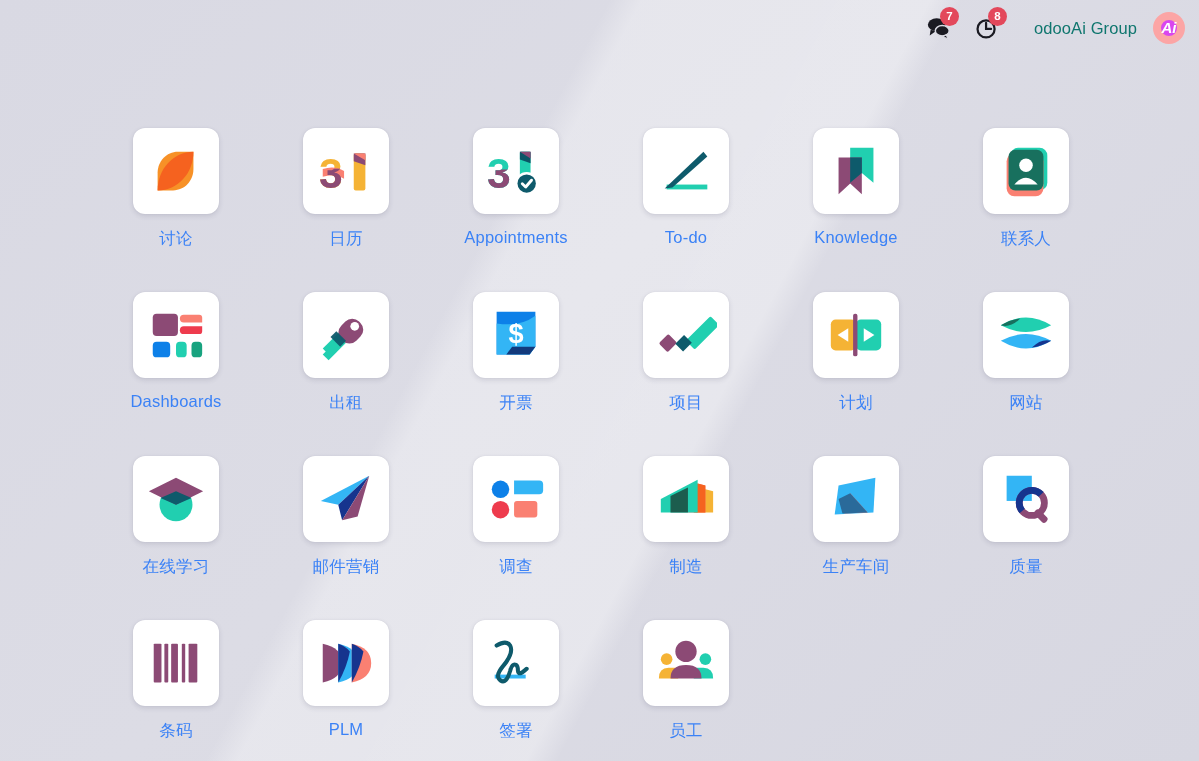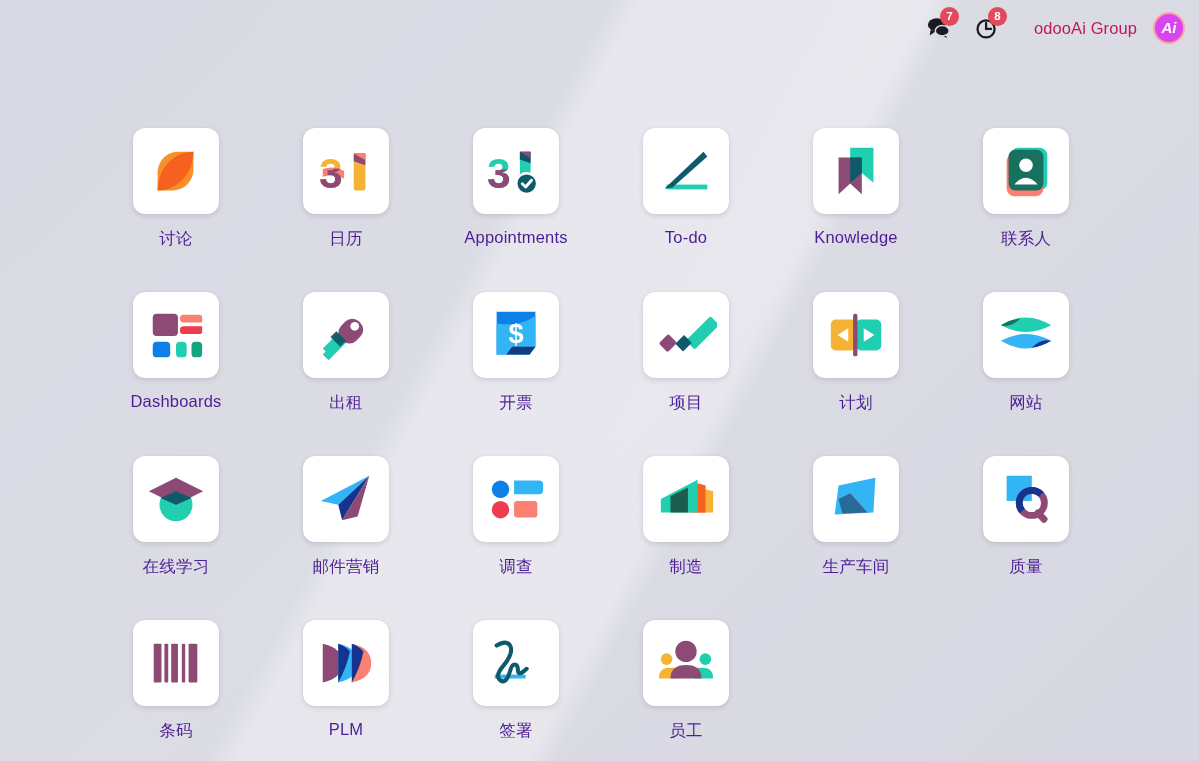--- a/index.html
+++ b/index.html
@@ -31,29 +31,29 @@
   .sysicon { width: 26px; height: 26px; display: block; }
   .badge {
     position: absolute; top: -8px; left: 14px;
     min-width: 19px; height: 19px; padding: 0 4px;
     border-radius: 10px; background: #e3485b;
     color: #fff; font-size: 11.5px; font-weight: bold;
     display: flex; align-items: center; justify-content: center;
     line-height: 1;
   }
   .company-name {
-    margin-left: 34px; font-size: 16.5px; color: #be185d;
+    margin-left: 34px; font-size: 16.5px; color: #0f766e;
     letter-spacing: .1px; white-space: nowrap;
   }
   .avatar {
     margin-left: 16px; width: 32px; height: 32px; border-radius: 50%;
     background: #d946ef; color: #fff;
     display: flex; align-items: center; justify-content: center;
     font-size: 15px; font-style: italic; font-weight: bold;
-    border: 2px solid #fca5a5;
+    border: 8px solid #fca5a5;
   }
   .avatar span { position: relative; top: -0.5px; }
 
   
   .grid {
     position: absolute; top: 128px; left: 91px;
     width: 1017px;
     display: grid;
     grid-template-columns: repeat(6, 170px);
     grid-auto-rows: 164px;
@@ -63,21 +63,21 @@
     display: flex; flex-direction: column; align-items: center;
     cursor: pointer; text-decoration: none;
   }
   .tile {
     width: 86px; height: 86px; border-radius: 12px; background: #fff;
     box-shadow: 0 2px 5px rgba(70,70,100,0.16), 0 0 1px rgba(70,70,100,0.15);
     display: flex; align-items: center; justify-content: center;
   }
   .tile svg { width: 62px; height: 62px; display: block; }
   .app-label {
-    margin-top: 14px; font-size: 16.5px; color: #4c1d95;
+    margin-top: 14px; font-size: 16.5px; color: #3b82f6;
     text-align: left; white-space: nowrap; letter-spacing: .2px;
   }
 </style>
 </head>
 <body>
 
 <div class="topbar">
 
   <div class="sysitem">
     <svg class="sysicon" viewBox="0 0 28 26">

